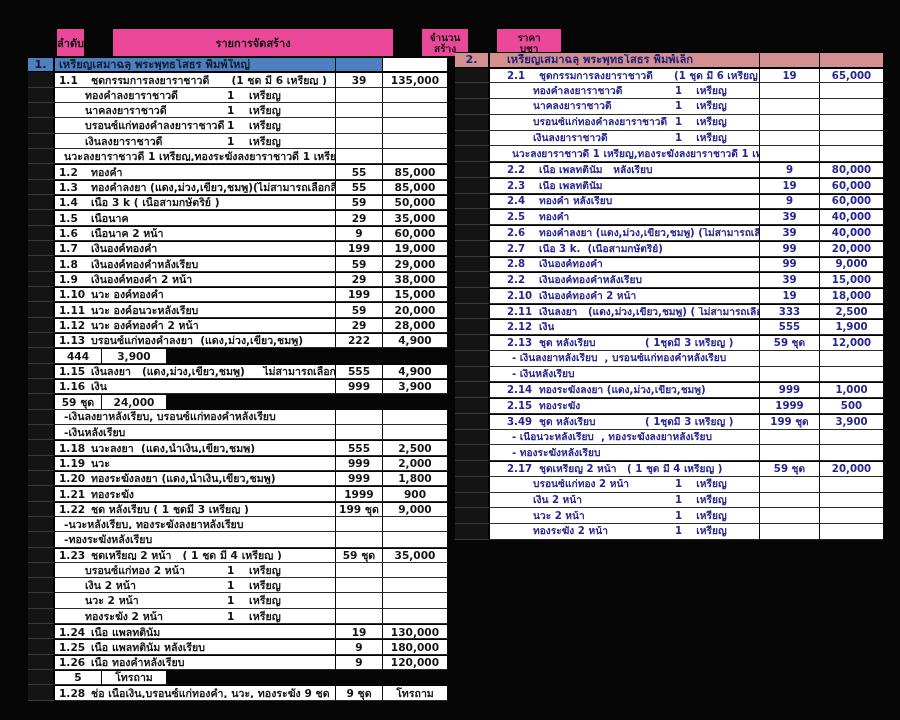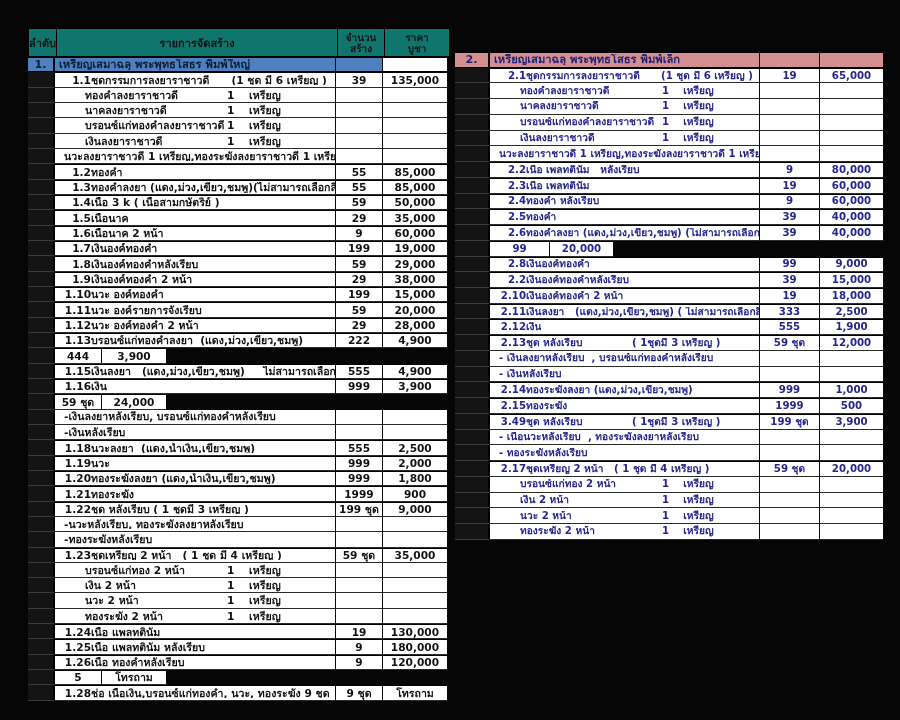--- a/index.html
+++ b/index.html
@@ -14,42 +14,42 @@
   .hrow{height:29px;}
   .t1 .row{height:15.333px;}
   .t2 .row{height:15.742px;}
   .cell{box-sizing:border-box;display:flex;align-items:center;overflow:hidden;background:#fff;
         border-right:1.6px solid #0a0a0a;border-bottom:1px solid #2b2b2b;line-height:1;}
   .t1 .c0{flex:0 0 27px;}
   .t1 .c1{flex:0 0 281px;}
   .t1 .c2{flex:0 0 47px;}
   .t1 .c3{flex:0 0 65px;}
   .t2 .c0{flex:0 0 35px;}
-  .t2 .c1{flex:0 0 270px;}
+  .t2 .c1{flex:0 0 270px;padding-left:13px;}
   .t2 .c2{flex:0 0 60px;}
   .t2 .c3{flex:0 0 64px;}
   .c2,.c3{justify-content:center;text-align:center;}
   
-  .hc{box-sizing:border-box;background:#0f766e;border:1.5px solid #000;border-left:none;
-      display:flex;align-items:center;justify-content:center;text-align:center;font-size:11px;}
+  .hc{box-sizing:border-box;background:#ec4899;border:1.5px solid #000;border-left:none;
+      display:flex;align-items:center;justify-content:center;text-align:center;font-size:11px;margin-left:28px;}
   .hc:first-child{border-left:1.5px solid #000;}
   .hc.two{flex-direction:column;font-size:10px;line-height:11px;}
   
   .row .c0{background:#141414;border-right:2px solid #000;border-bottom:1px solid #3a3a3a;}
   
   .row.band .cell{border-top:1.6px solid #000;border-bottom:1.6px solid #000;font-size:11.2px;}
   .t1 .row.band .c0,.t1 .row.band .c1,.t1 .row.band .c2{background:var(--band1-bg);color:var(--band1-text);}
   .t1 .row.band .c3{background:#ffffff;}
   .t2 .row.band .c0,.t2 .row.band .c1,.t2 .row.band .c2,.t2 .row.band .c3{background:var(--band2-bg);color:var(--band2-text);}
   .row.band .c0{justify-content:center;}
   
   .row.item .cell{border-top:1.3px solid #000;}
   .row.item .c0{border-top:none;}
   
-  .num{flex:0 0 32px;padding-left:4px;white-space:pre;text-align:right;}
+  .num{flex:0 0 32px;padding-left:4px;white-space:pre;}
   .lbl{white-space:pre;overflow:hidden;}
   .sublbl{padding-left:30px;min-width:172px;box-sizing:border-box;}
   .amt{white-space:pre;}
   .notelbl{padding-left:9px;}
   .bandlbl{padding-left:4px;}
   .t2 .cell{color:var(--navy);}
   .t2 .row.band .cell{color:var(--band2-text);}
 </style>
 </head>
 <body style="background: rgb(6, 6, 6);">
@@ -209,21 +209,21 @@
             <span class="num">1.10</span>
             <span class="lbl">นวะ องค์ทองคำ</span>
           </div>
           <div class="cell c2">199</div>
           <div class="cell c3">15,000</div>
         </div>
         <div class="row item">
           <div class="cell c0"></div>
           <div class="cell c1">
             <span class="num">1.11</span>
-            <span class="lbl">นวะ องค์รายการจังเรียบ</span>
+            <span class="lbl">นวะ องค์อนวะหลังเรียบ</span>
           </div>
           <div class="cell c2">59</div>
           <div class="cell c3">20,000</div>
         </div>
         <div class="row item">
           <div class="cell c0"></div>
           <div class="cell c1">
             <span class="num">1.12</span>
             <span class="lbl">นวะ องค์ทองคำ 2 หน้า</span>
           </div>
@@ -536,20 +536,24 @@
           <div class="cell c0"></div>
           <div class="cell c1">
             <span class="num">2.6</span>
             <span class="lbl">ทองคำลงยา (แดง,ม่วง,เขียว,ชมพู) (ไม่สามารถเลือกสีได้)</span>
           </div>
           <div class="cell c2">39</div>
           <div class="cell c3">40,000</div>
         </div>
         <div class="row item">
           <div class="cell c0"></div>
+          <div class="cell c1">
+            <span class="num">2.7</span>
+            <span class="lbl">เนื้อ 3 k.  (เนื้อสามกษัตริย์)</span>
+          </div>
           <div class="cell c2">99</div>
           <div class="cell c3">20,000</div>
         </div>
         <div class="row item">
           <div class="cell c0"></div>
           <div class="cell c1">
             <span class="num">2.8</span>
             <span class="lbl">เงินองค์ทองคำ</span>
           </div>
           <div class="cell c2">99</div>

